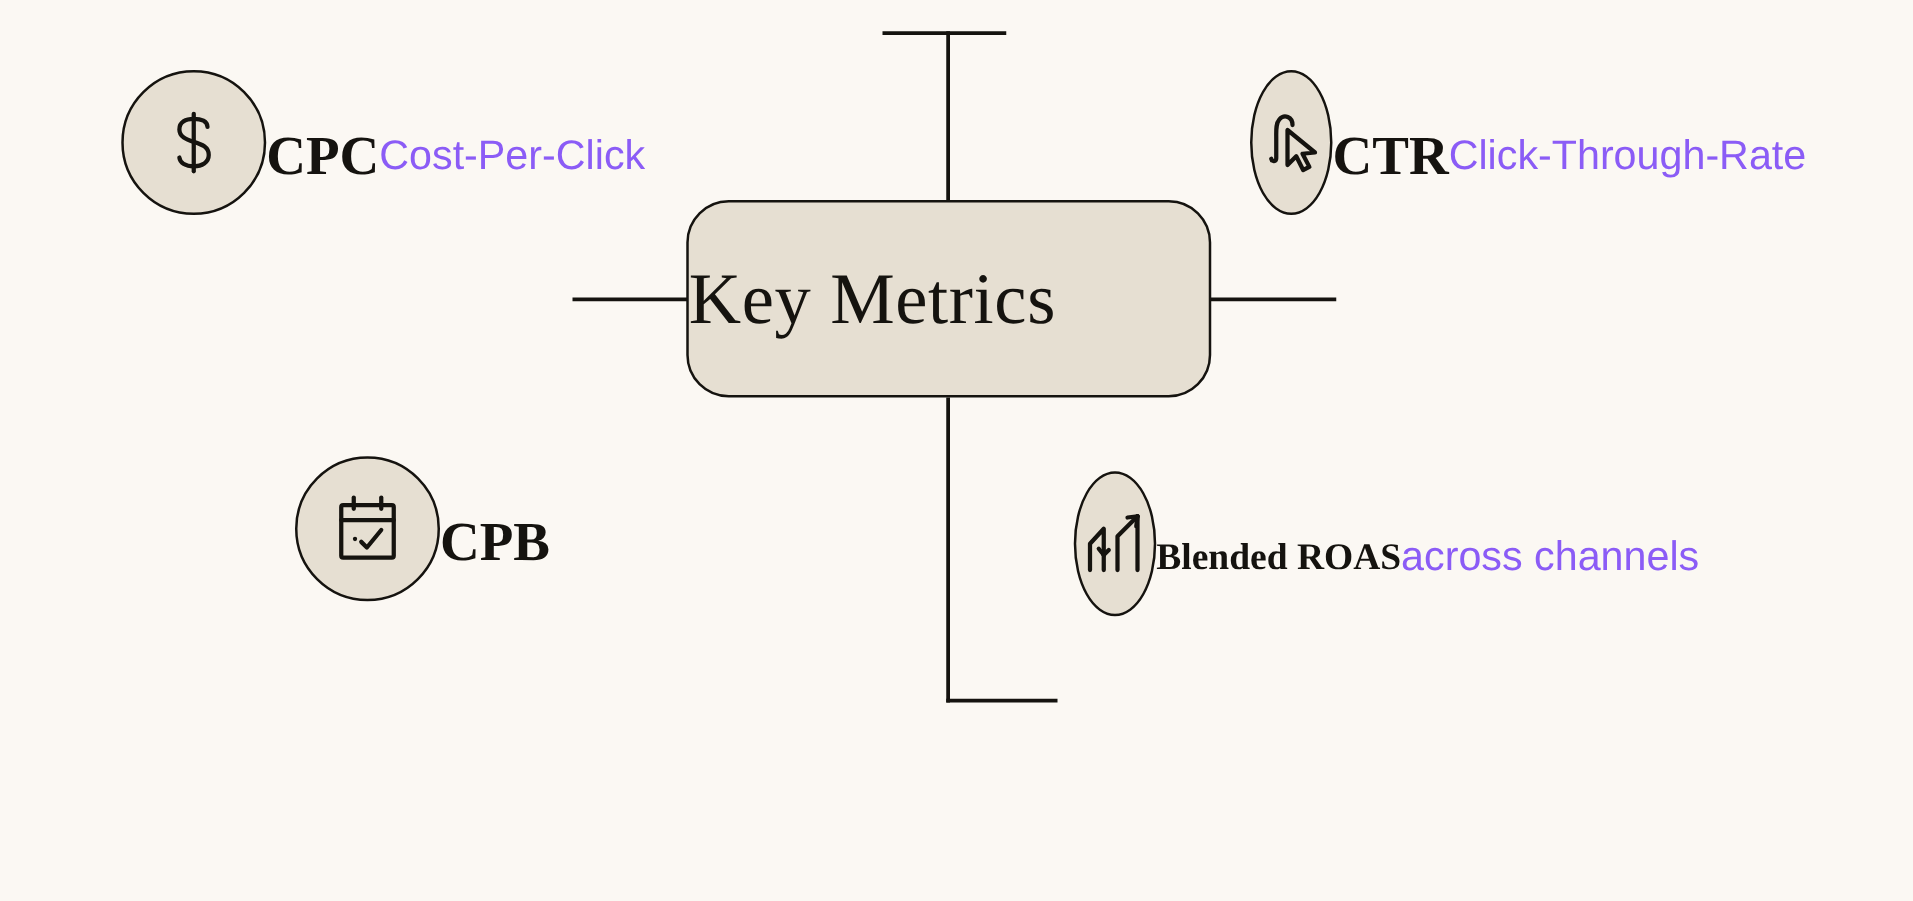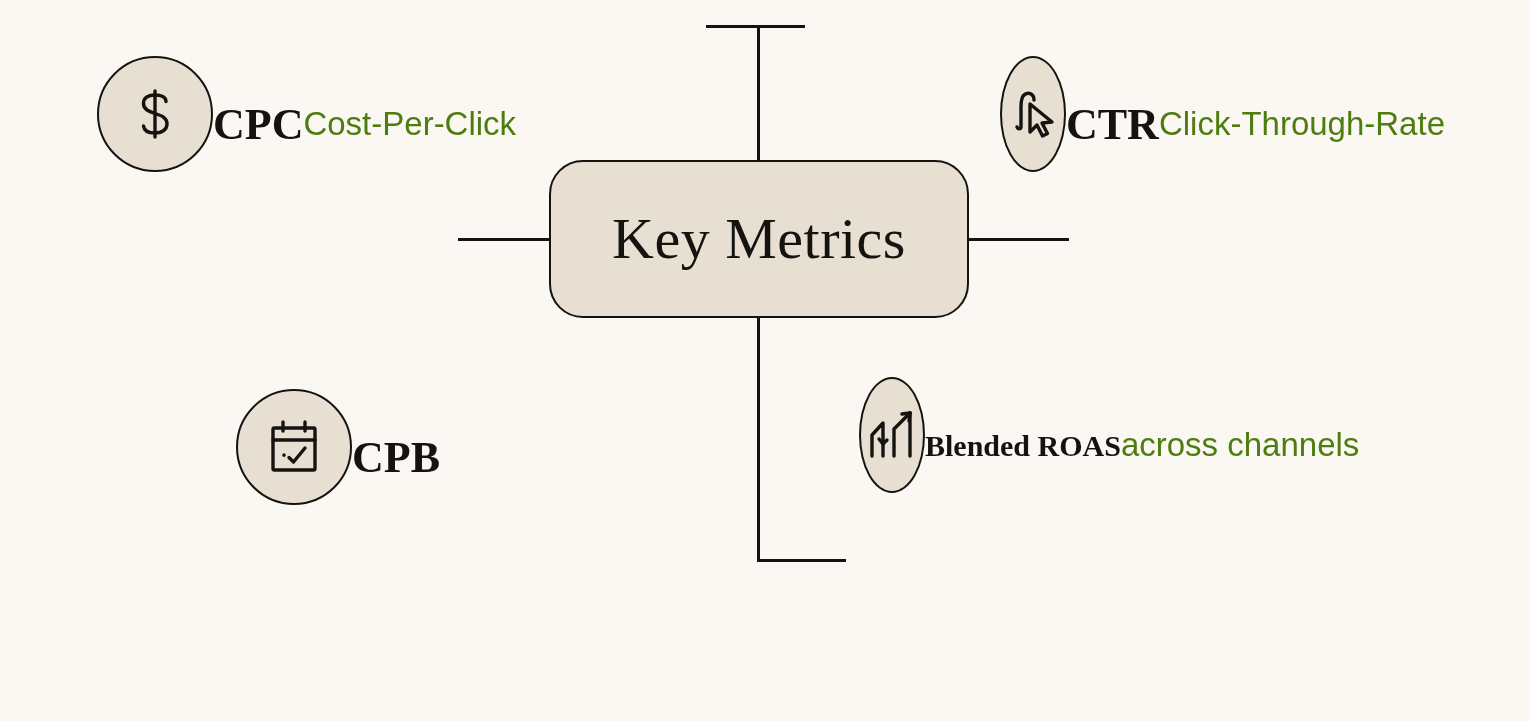--- a/index.html
+++ b/index.html
@@ -45,21 +45,20 @@
     left: 549px;
     top: 160px;
     width: 420px;
     height: 158px;
     box-sizing: border-box;
     background: #E6DFD2;
     border: 2.5px solid #15130F;
     border-radius: 34px;
     display: flex;
     align-items: center;
-    justify-content: center;
   }
   #center-title {
     font-family: "Liberation Serif", serif;
     font-size: 58px;
     font-weight: 400;
     color: #15130F;
     letter-spacing: 0.5px;
     line-height: 1;
     white-space: nowrap;
   }
@@ -91,30 +90,30 @@
     font-size: 44px;
     color: #15130F;
     line-height: 1;
     margin-top: 22px;
     white-space: nowrap;
   }
   .metric .m-sub {
     font-family: "Liberation Sans", sans-serif;
     font-weight: 400;
     font-size: 33px;
-    color: #4d7c0f;
+    color: #8b5cf6;
     line-height: 1;
     margin-top: 19px;
     white-space: nowrap;
   }
 
   
   #metric-cpc   { left: 97px;  top: 56px;  }
   #metric-ctr   { left: 1000px; top: 56px; text-align: center;  }
-  #metric-cpb   { left: 236px; top: 389px; text-align: center; }
+  #metric-cpb   { left: 236px; top: 365px; text-align: center; }
   #metric-roas  { left: 859px; top: 377px; }
 
   #metric-roas .m-title { font-size: 30px; }
 </style>
 </head>
 <body>
 
 <div id="canvas">
 
   <div class="line line-h" id="cap-top"></div>

